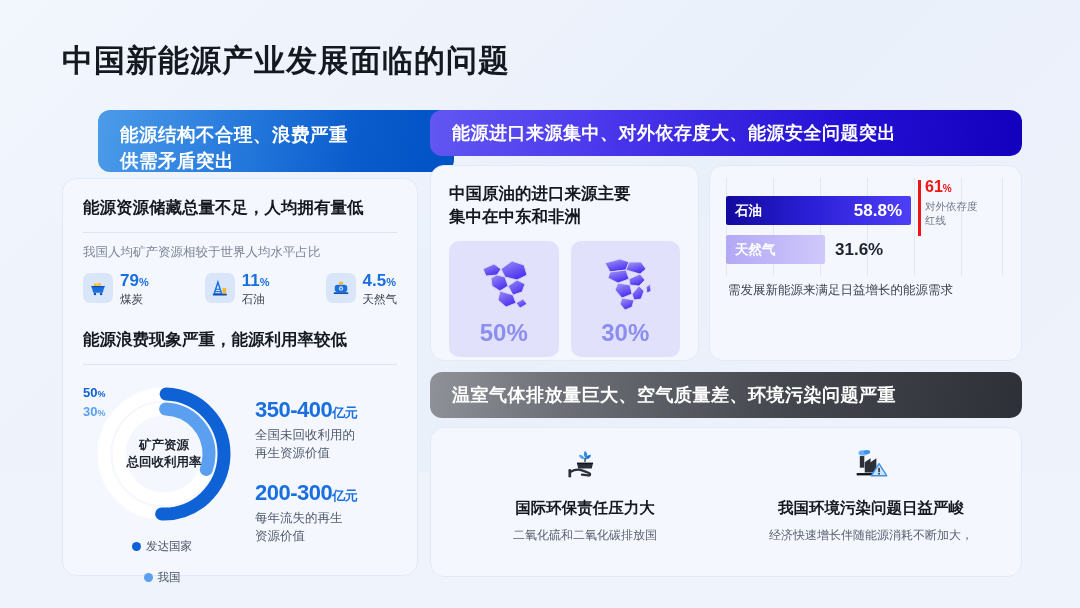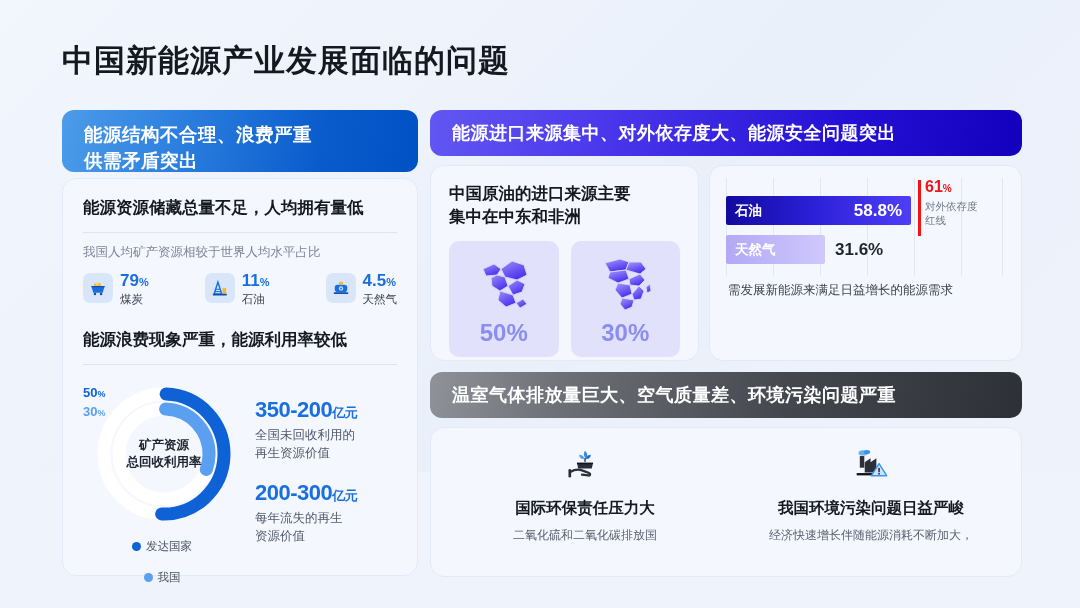--- a/index.html
+++ b/index.html
@@ -33,21 +33,21 @@
   
   .hdr {
     position: absolute;
     border-radius: 12px;
     color: #fff;
     font-weight: bold;
     display: flex; align-items: center;
     padding-left: 22px;
     letter-spacing: .5px;
   }
-  .hdr-blue  { background: linear-gradient(100deg, #4c9ce9 0%, #2b7ede 34%, #0a5ccd 72%, #0052c4 100%); }
+  .hdr-blue  { background: linear-gradient(100deg, #4c9ce9 0%, #2b7ede 34%, #0a5ccd 72%, #0052c4 100%); margin-left: 36px; }
   .hdr-purple{ background: linear-gradient(100deg, #6257f2 0%, #4a37ec 30%, #2410d4 70%, #1300bd 100%); }
   .hdr-dark  { background: linear-gradient(100deg, #8f9399 0%, #6d7177 22%, #44484e 60%, #2d3036 100%); }
 
   
   #left-header { left: 62px; top: 110px; width: 356px; height: 62px;
                  line-height: 1.42; font-size: 18.5px; display: block;
                  padding: 12px 0 0 22px; }
   #left-card   { left: 62px; top: 178px; width: 356px; height: 398px; }
 
   .sub-title {
@@ -248,21 +248,21 @@
           <div class="legend-item">
             <span class="dot" style="background:#5a9ff0;"></span>
             <span>我国</span>
           </div>
         </div>
       </div>
 
       <div style="padding-top:18px;">
         <div>
           <div class="big-num">
-            <span>350-200</span><span class="unit">亿元</span>
+            <span>350-400</span><span class="unit">亿元</span>
           </div>
           <div class="big-desc">
             <div>全国未回收利用的</div>
             <div>再生资源价值</div>
           </div>
         </div>
         <div style="margin-top:18px;">
           <div class="big-num">
             <span>200-300</span><span class="unit">亿元</span>
           </div>

